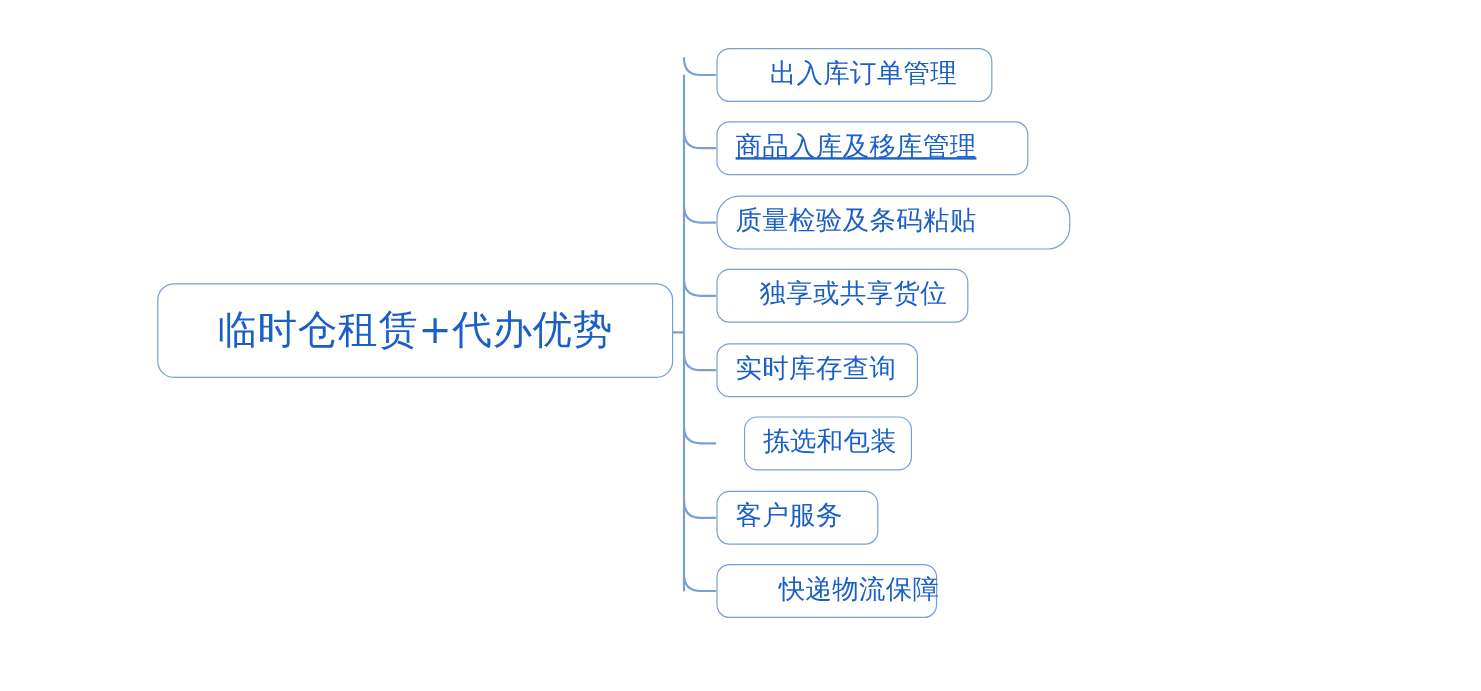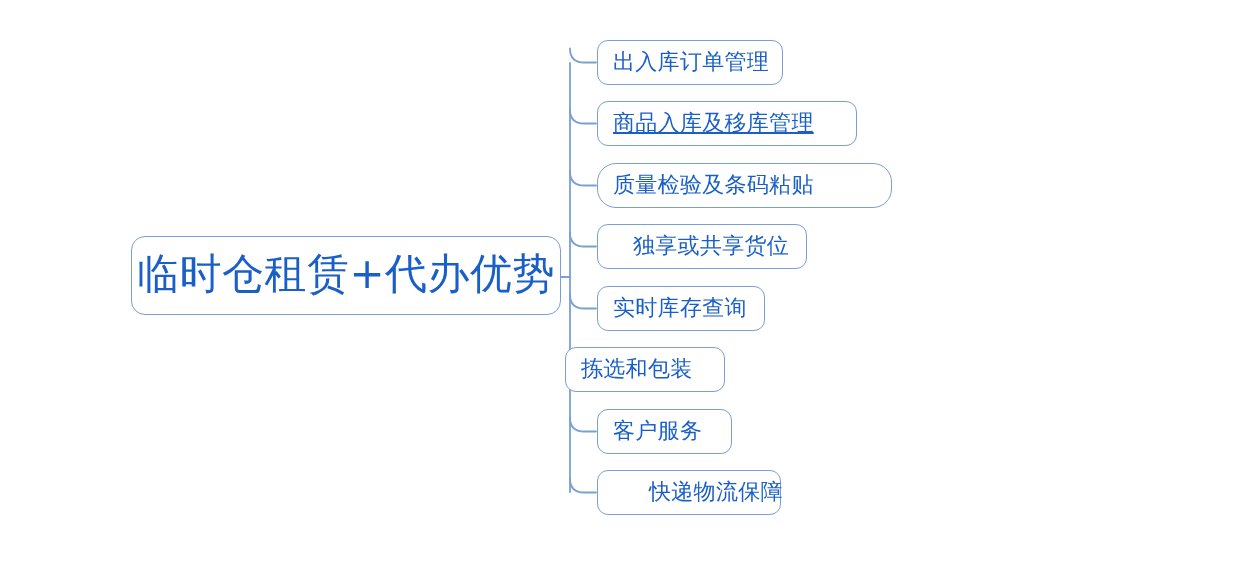--- a/index.html
+++ b/index.html
@@ -42,21 +42,21 @@
   .node-root {
     left: 131px;
     top: 236px;
     width: 430px;
     height: 79px;
     border-radius: 14px;
     border-width: 1.8px;
     justify-content: center;
   }
   .node-root .node-label {
-    font-size: 42px;
+    font-size: 33px;
     line-height: 1;
     letter-spacing: 0.5px;
     padding-bottom: 3px;
   }
   .node-child {
     height: 45px;
     border-radius: 11px;
   }
   .node-child .node-label {
     font-size: 22px;
@@ -87,36 +87,36 @@
         <path d="M 570 417.5 Q 570 431.5 584 431.5 L 596 431.5"></path>
         <path d="M 570 478.5 Q 570 492.5 584 492.5 L 596 492.5"></path>
       </g>
   </svg>
 
   <div class="node node-root">
     <span class="node-label">临时仓租赁+代办优势</span>
   </div>
 
   <div id="children-container">
-      <div class="node node-child" style="left: 597px; top: 40px; width: 186px;">
+      <div class="node node-child" style="left: 597px; top: 40px; width: 230px; justify-content: center;">
         <span class="node-label">出入库订单管理</span>
       </div>
       <div class="node node-child" style="left: 597px; top: 101px; width: 260px; text-decoration: underline;">
         <span class="node-label">商品入库及移库管理</span>
       </div>
       <div class="node node-child" style="left: 597px; top: 163px; width: 295px; border-radius: 19px;">
         <span class="node-label">质量检验及条码粘贴</span>
       </div>
       <div class="node node-child" style="left: 597px; top: 224px; width: 210px; padding-left: 20px;">
         <span class="node-label">独享或共享货位</span>
       </div>
       <div class="node node-child" style="left: 597px; top: 286px; width: 168px;">
         <span class="node-label">实时库存查询</span>
       </div>
-      <div class="node node-child" style="left: 565px; top: 347px; width: 160px;">
+      <div class="node node-child" style="left: 620px; top: 347px; width: 140px;">
         <span class="node-label">拣选和包装</span>
       </div>
       <div class="node node-child" style="left: 597px; top: 409px; width: 135px;">
         <span class="node-label">客户服务</span>
       </div>
       <div class="node node-child" style="left: 597px; top: 470px; width: 184px; padding-left: 36px;">
         <span class="node-label">快递物流保障</span>
       </div>
     </div>
 

